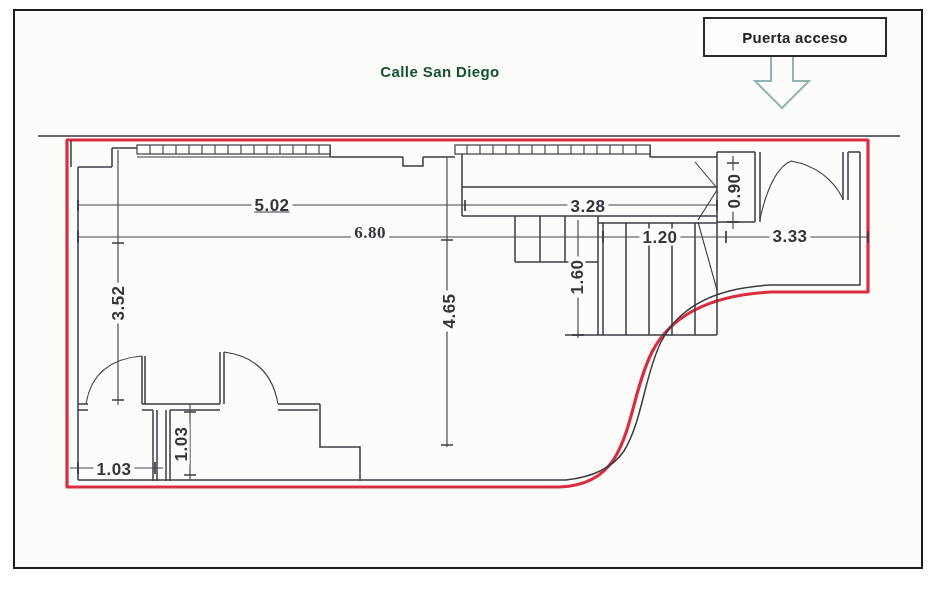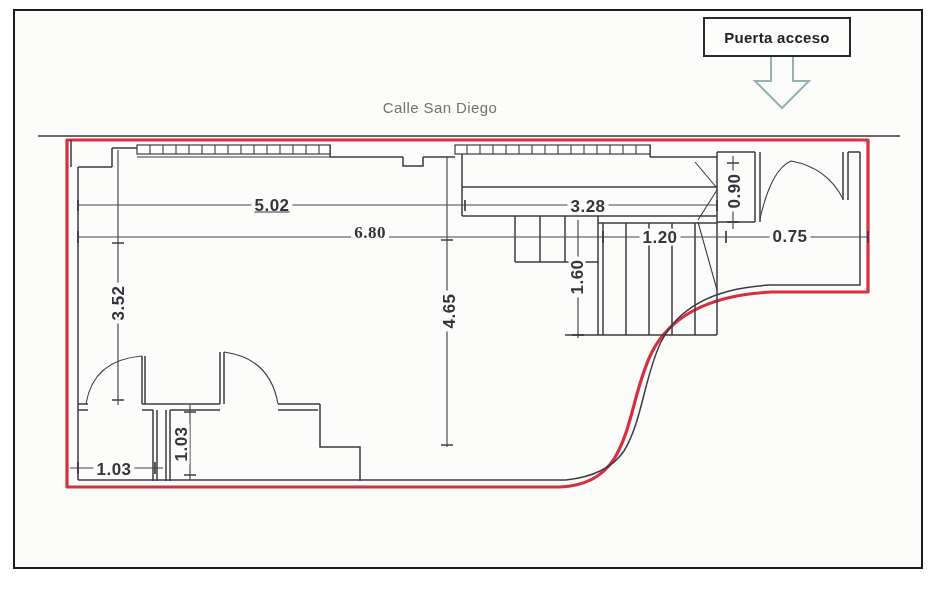--- a/index.html
+++ b/index.html
@@ -23,22 +23,22 @@
   .tick{stroke:#3c3c44;stroke-width:1.7;fill:none;}
   .street{stroke:#3a3a40;stroke-width:1.6;fill:none;}
   .arrow{stroke:var(--arrow-outline);stroke-width:2;fill:#fcfcfa;stroke-linejoin:miter;}
   .band{stroke:var(--wall-lines);stroke-width:1.2;fill:#fcfcfa;}
 
   .lbl{position:absolute;transform:translate(-50%,-50%);white-space:nowrap;
     color:var(--dimension-text);font-size:17px;font-weight:700;letter-spacing:.5px;
     background:#fcfcfa;padding:0 3px;line-height:1;}
   .lbl.vert{transform:translate(-50%,-50%) rotate(-90deg);padding:0 3px;}
   .street-label{position:absolute;transform:translate(-50%,-50%);white-space:nowrap;
-    color:#737373;font-size:15px;font-weight:400;letter-spacing:.4px;background:transparent;margin-top:36px;}
-  .entrance-box{position:absolute;left:703px;top:17px;width:148px;height:40px;
+    color:#14532d;font-size:15px;font-weight:700;letter-spacing:.4px;background:transparent;}
+  .entrance-box{position:absolute;left:703px;top:17px;width:184px;height:40px;
     border:2px solid #2a2a2e;background:#fdfdfc;display:flex;align-items:center;justify-content:center;
     box-sizing:border-box;}
   .entrance-box span{color:#232327;font-size:15px;font-weight:700;letter-spacing:.3px;}
 </style>
 </head>
 <body>
 
 <div id="plan-page">
 
   <div class="page-frame"></div>
@@ -136,21 +136,21 @@
   <div class="street-label" style="left:440px;top:71px;">Calle San Diego</div>
 
   <div class="entrance-box">
     <span>Puerta acceso</span>
   </div>
 
   <div class="lbl" style="left:272px;top:205px;text-decoration:underline;">5.02</div>
   <div class="lbl" style="left:588px;top:206px;">3.28</div>
   <div class="lbl" style="left:370px;top:232px;font-family:Liberation Serif, serif;">6.80</div>
   <div class="lbl" style="left:660px;top:237px;">1.20</div>
-  <div class="lbl" style="left:790px;top:236px;">0.75</div>
+  <div class="lbl" style="left:790px;top:236px;">3.33</div>
   <div class="lbl vert" style="left:118px;top:303px;">3.52</div>
   <div class="lbl vert" style="left:449px;top:311px;">4.65</div>
   <div class="lbl vert" style="left:577px;top:277px;">1.60</div>
   <div class="lbl vert" style="left:734px;top:191px;">0.90</div>
   <div class="lbl vert" style="left:181px;top:444px;">1.03</div>
   <div class="lbl" style="left:114px;top:469px;">1.03</div>
 
 </div>
 
 </body></html>

